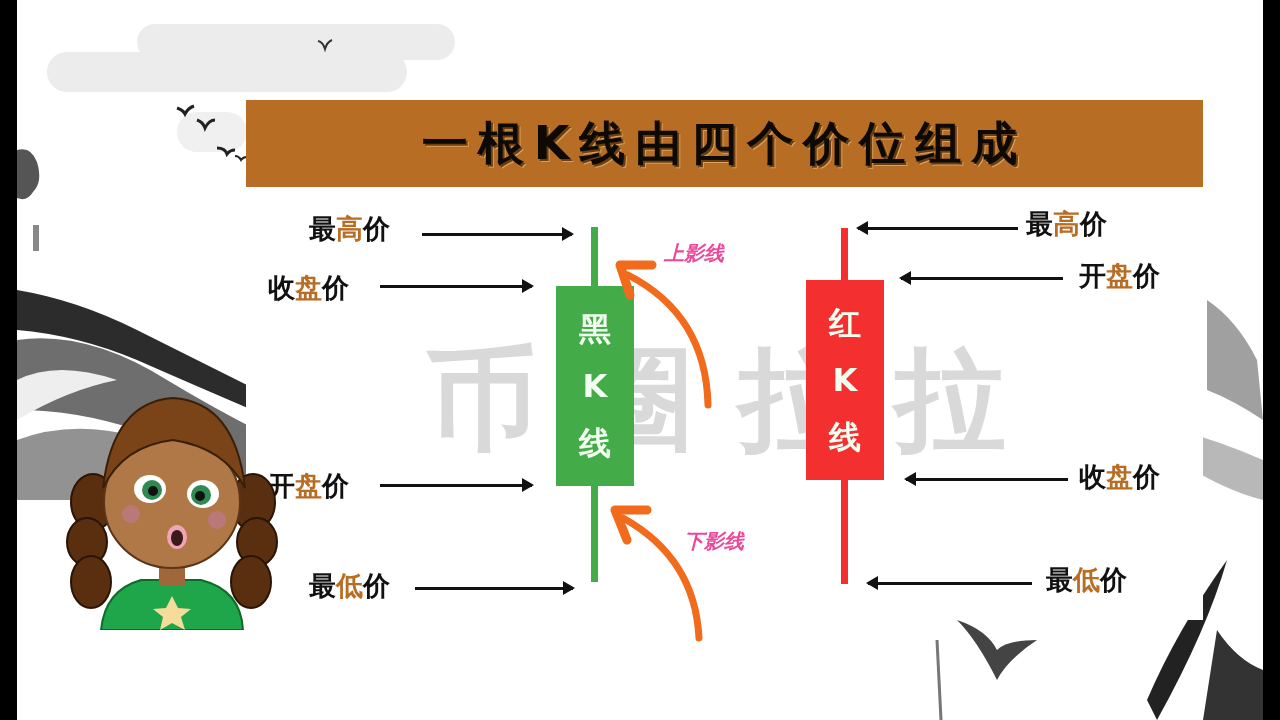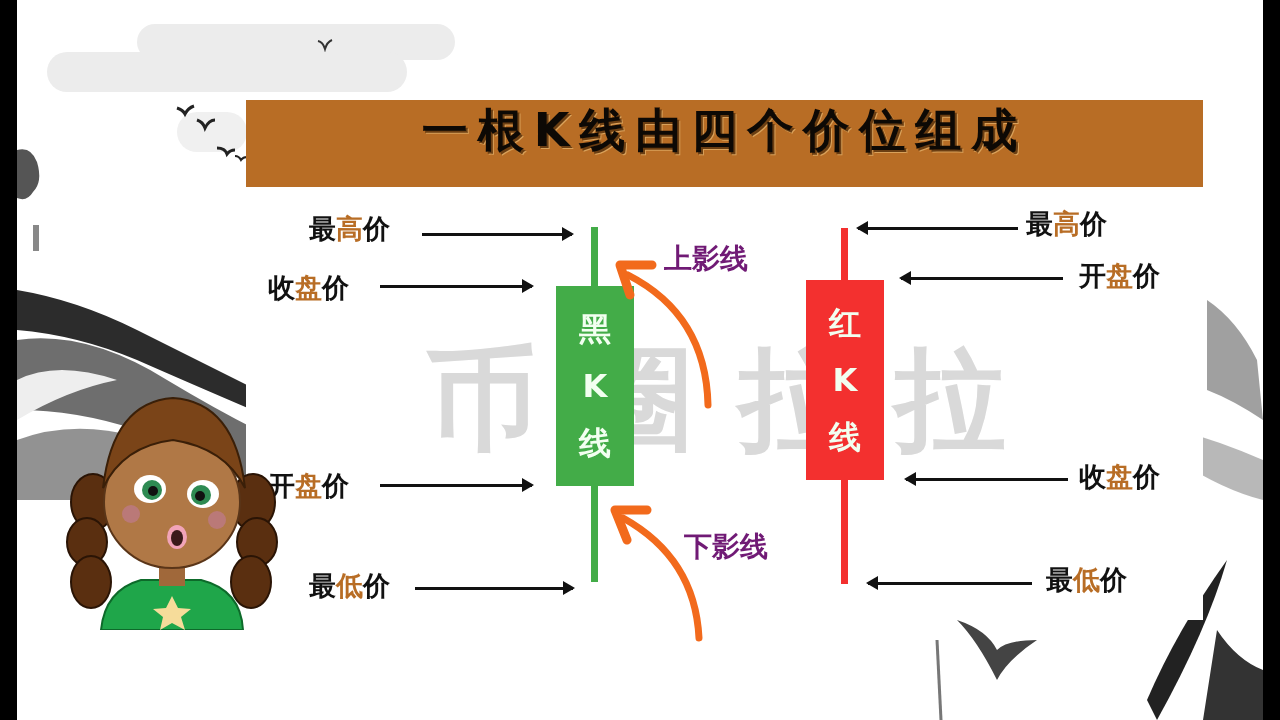--- a/index.html
+++ b/index.html
@@ -8,21 +8,21 @@
 
     .frame { position: absolute; left: 17px; top: 0; width: 1246px; height: 720px; background: #fff; overflow: hidden; }
 
     
     .cloud { position: absolute; background: #ececec; border-radius: 30px; }
     .ink { position: absolute; }
 
     
     .card { position: absolute; left: 229px; top: 100px; width: 957px; height: 520px; background: #fff; }
     .title-bar { position: absolute; left: 0; top: 0; width: 957px; height: 87px; background: #b86d25;
-      display: flex; justify-content: center; }
+      display: flex; align-items: center; justify-content: center; }
     .title-text { font-family: "DejaVu Sans", sans-serif; font-weight: bold; font-size: 46px; color: #0d0905;
       letter-spacing: 10px; text-shadow: 2px 2px 0 #6b3e12, 3px 3px 0 #d9a15a; }
 
     .watermark { position: absolute; left: 180px; top: 225px; font-family: "DejaVu Sans", sans-serif; font-weight: bold;
       font-size: 112px; color: #d9d9d9; letter-spacing: 44px; white-space: nowrap; }
 
     .label { position: absolute; font-family: Liberation Sans, sans-serif; font-weight: bold; font-size: 27px;
       color: #111; white-space: nowrap; line-height: 1; }
     .label .hl { color: #b86d25; }
 
@@ -30,21 +30,21 @@
     .arrow.right::after { content: ""; position: absolute; right: -2px; top: -6px;
       border-left: 12px solid #111; border-top: 7px solid transparent; border-bottom: 7px solid transparent; }
     .arrow.left::before { content: ""; position: absolute; left: -2px; top: -6px;
       border-right: 12px solid #111; border-top: 7px solid transparent; border-bottom: 7px solid transparent; }
 
     .wick { position: absolute; width: 7px; }
     .body { position: absolute; display: flex; flex-direction: column; align-items: center; justify-content: space-around;
       padding: 14px 0; }
     .body span { font-family: "DejaVu Sans", sans-serif; font-weight: bold; font-size: 32px; color: #f2fff0; line-height: 1; }
 
-    .shadow-label { position: absolute; font-family: "DejaVu Sans", sans-serif; font-weight: bold; font-size: 28px; color: #701a75; white-space: nowrap; }
+    .shadow-label { position: absolute; font-family: "DejaVu Sans", sans-serif; font-weight: bold; font-size: 20px; color: #ec4899; white-space: nowrap; font-style: italic; }
 
     .curve { position: absolute; overflow: visible; }
 
     .character { position: absolute; left: 48px; top: 392px; width: 215px; height: 238px; }
   </style>
 </head>
 <body>
 
 <div class="frame">
 

